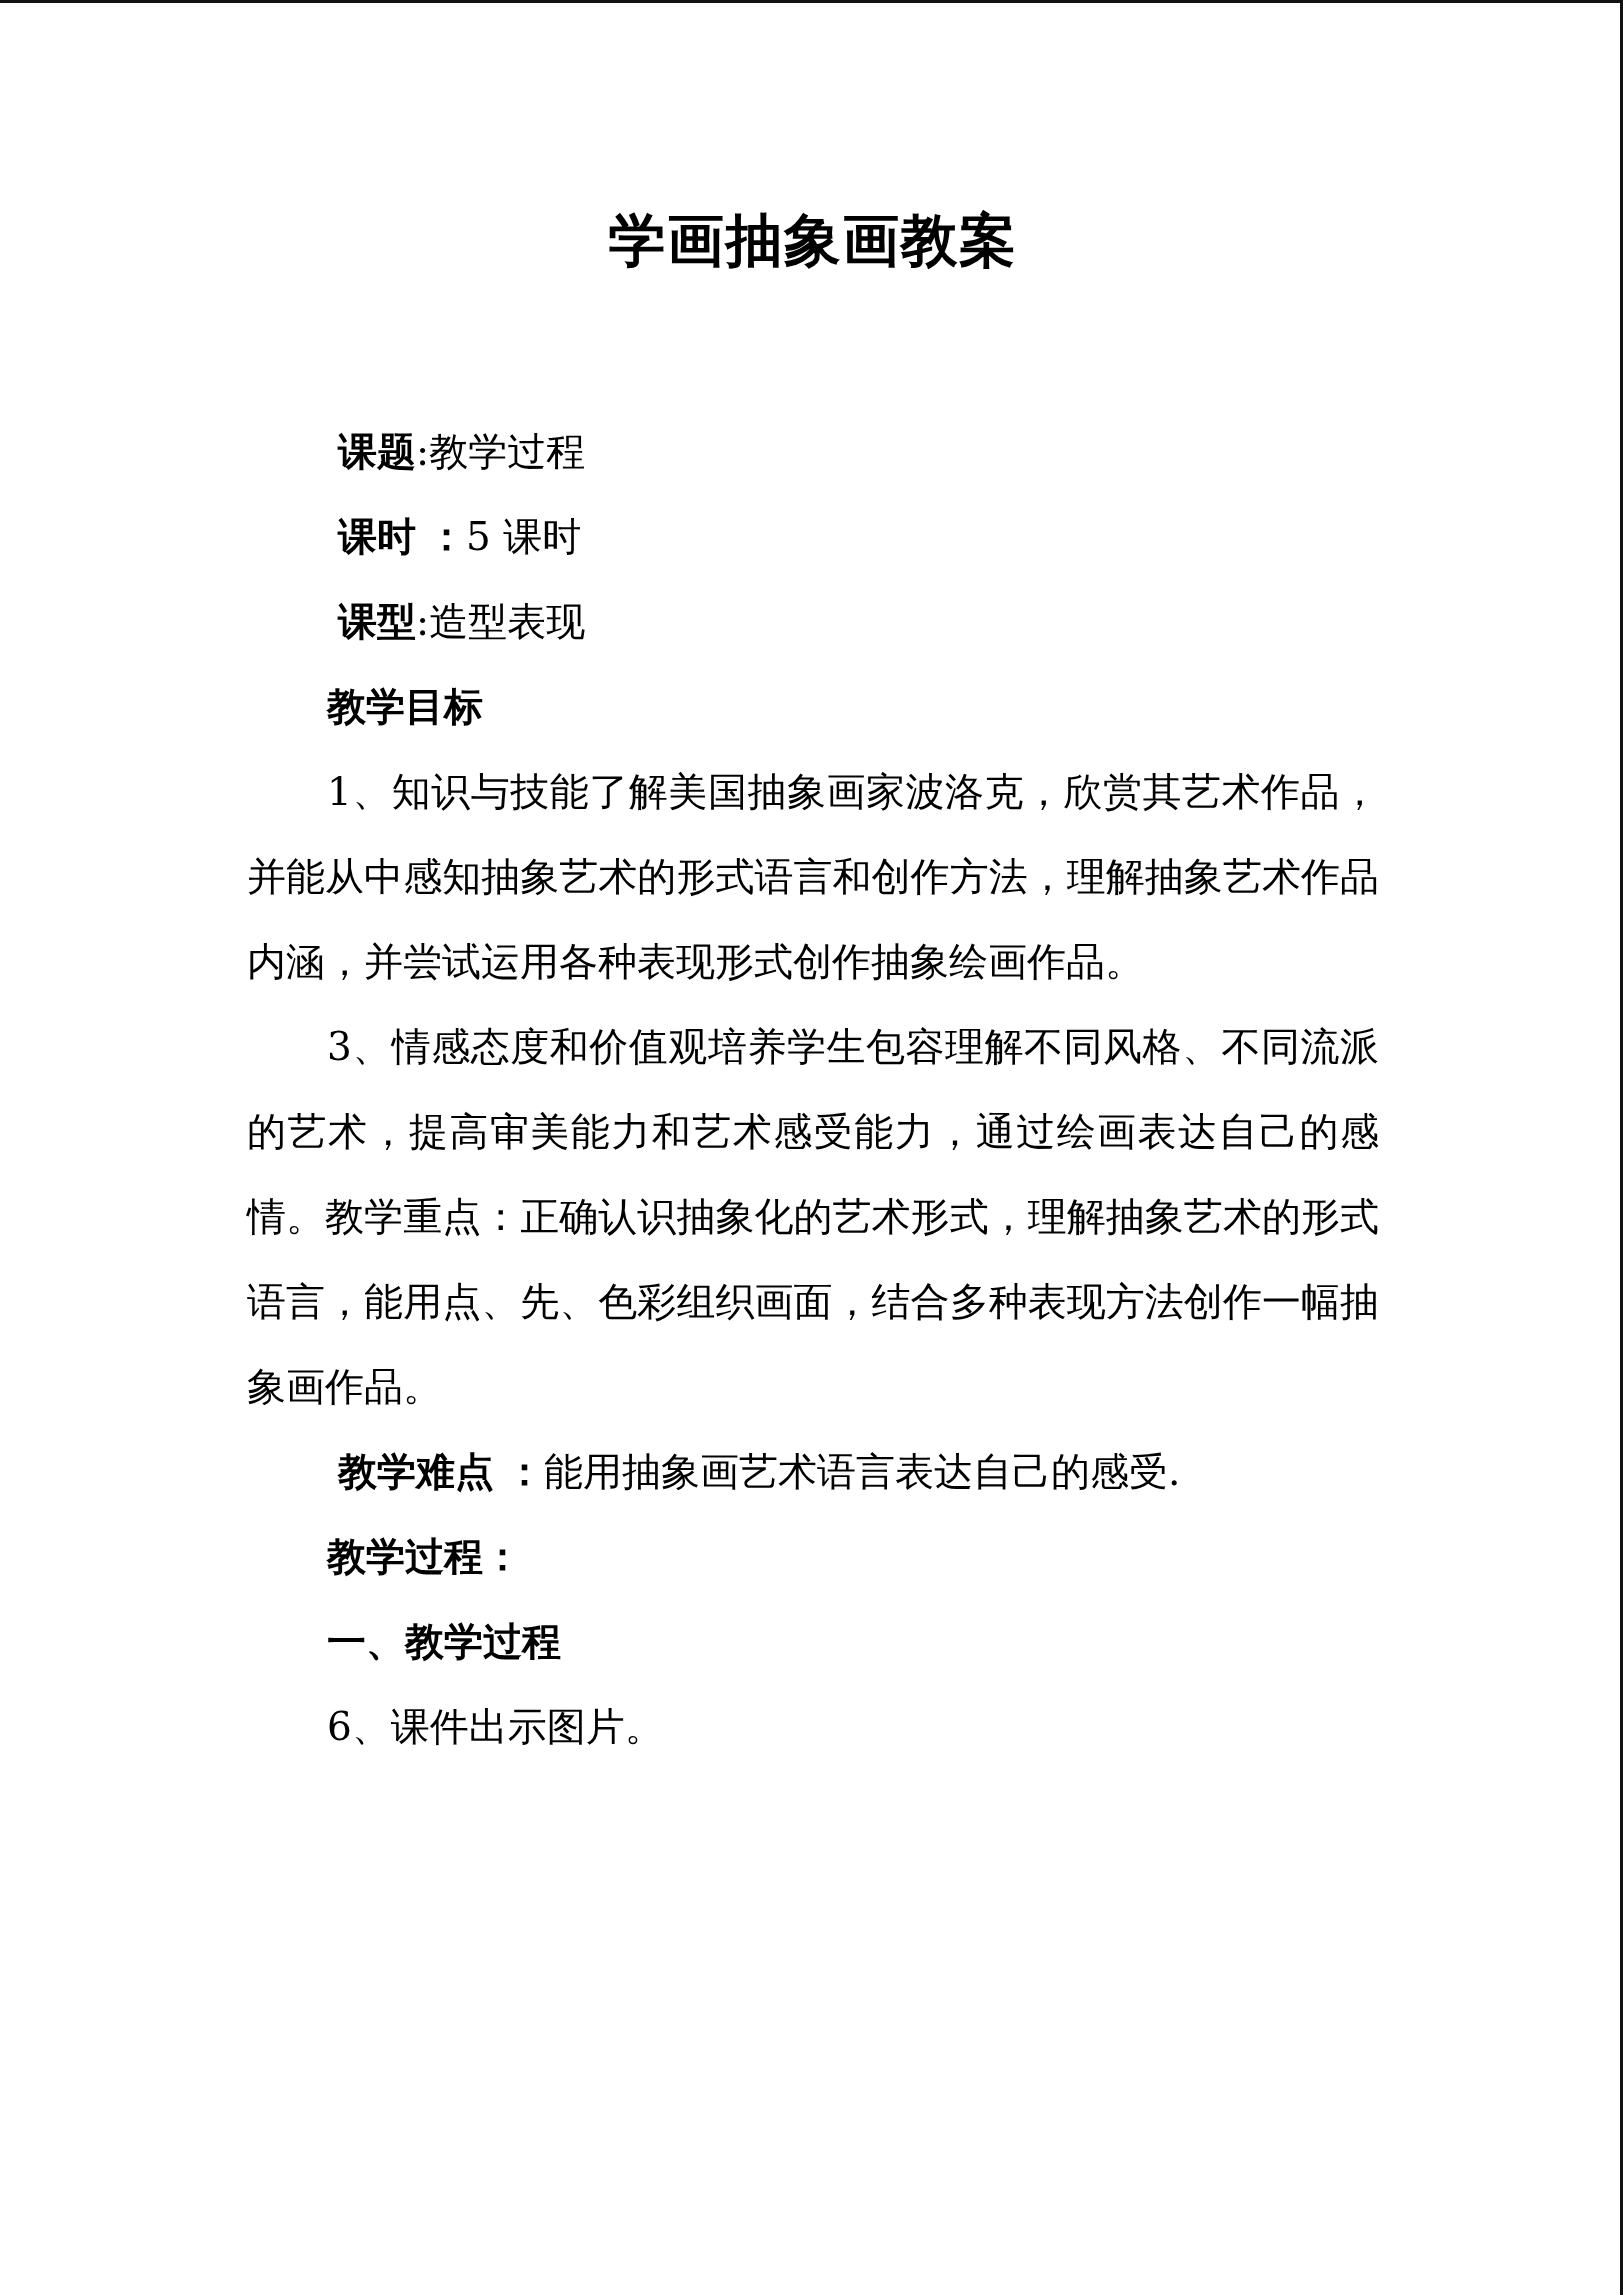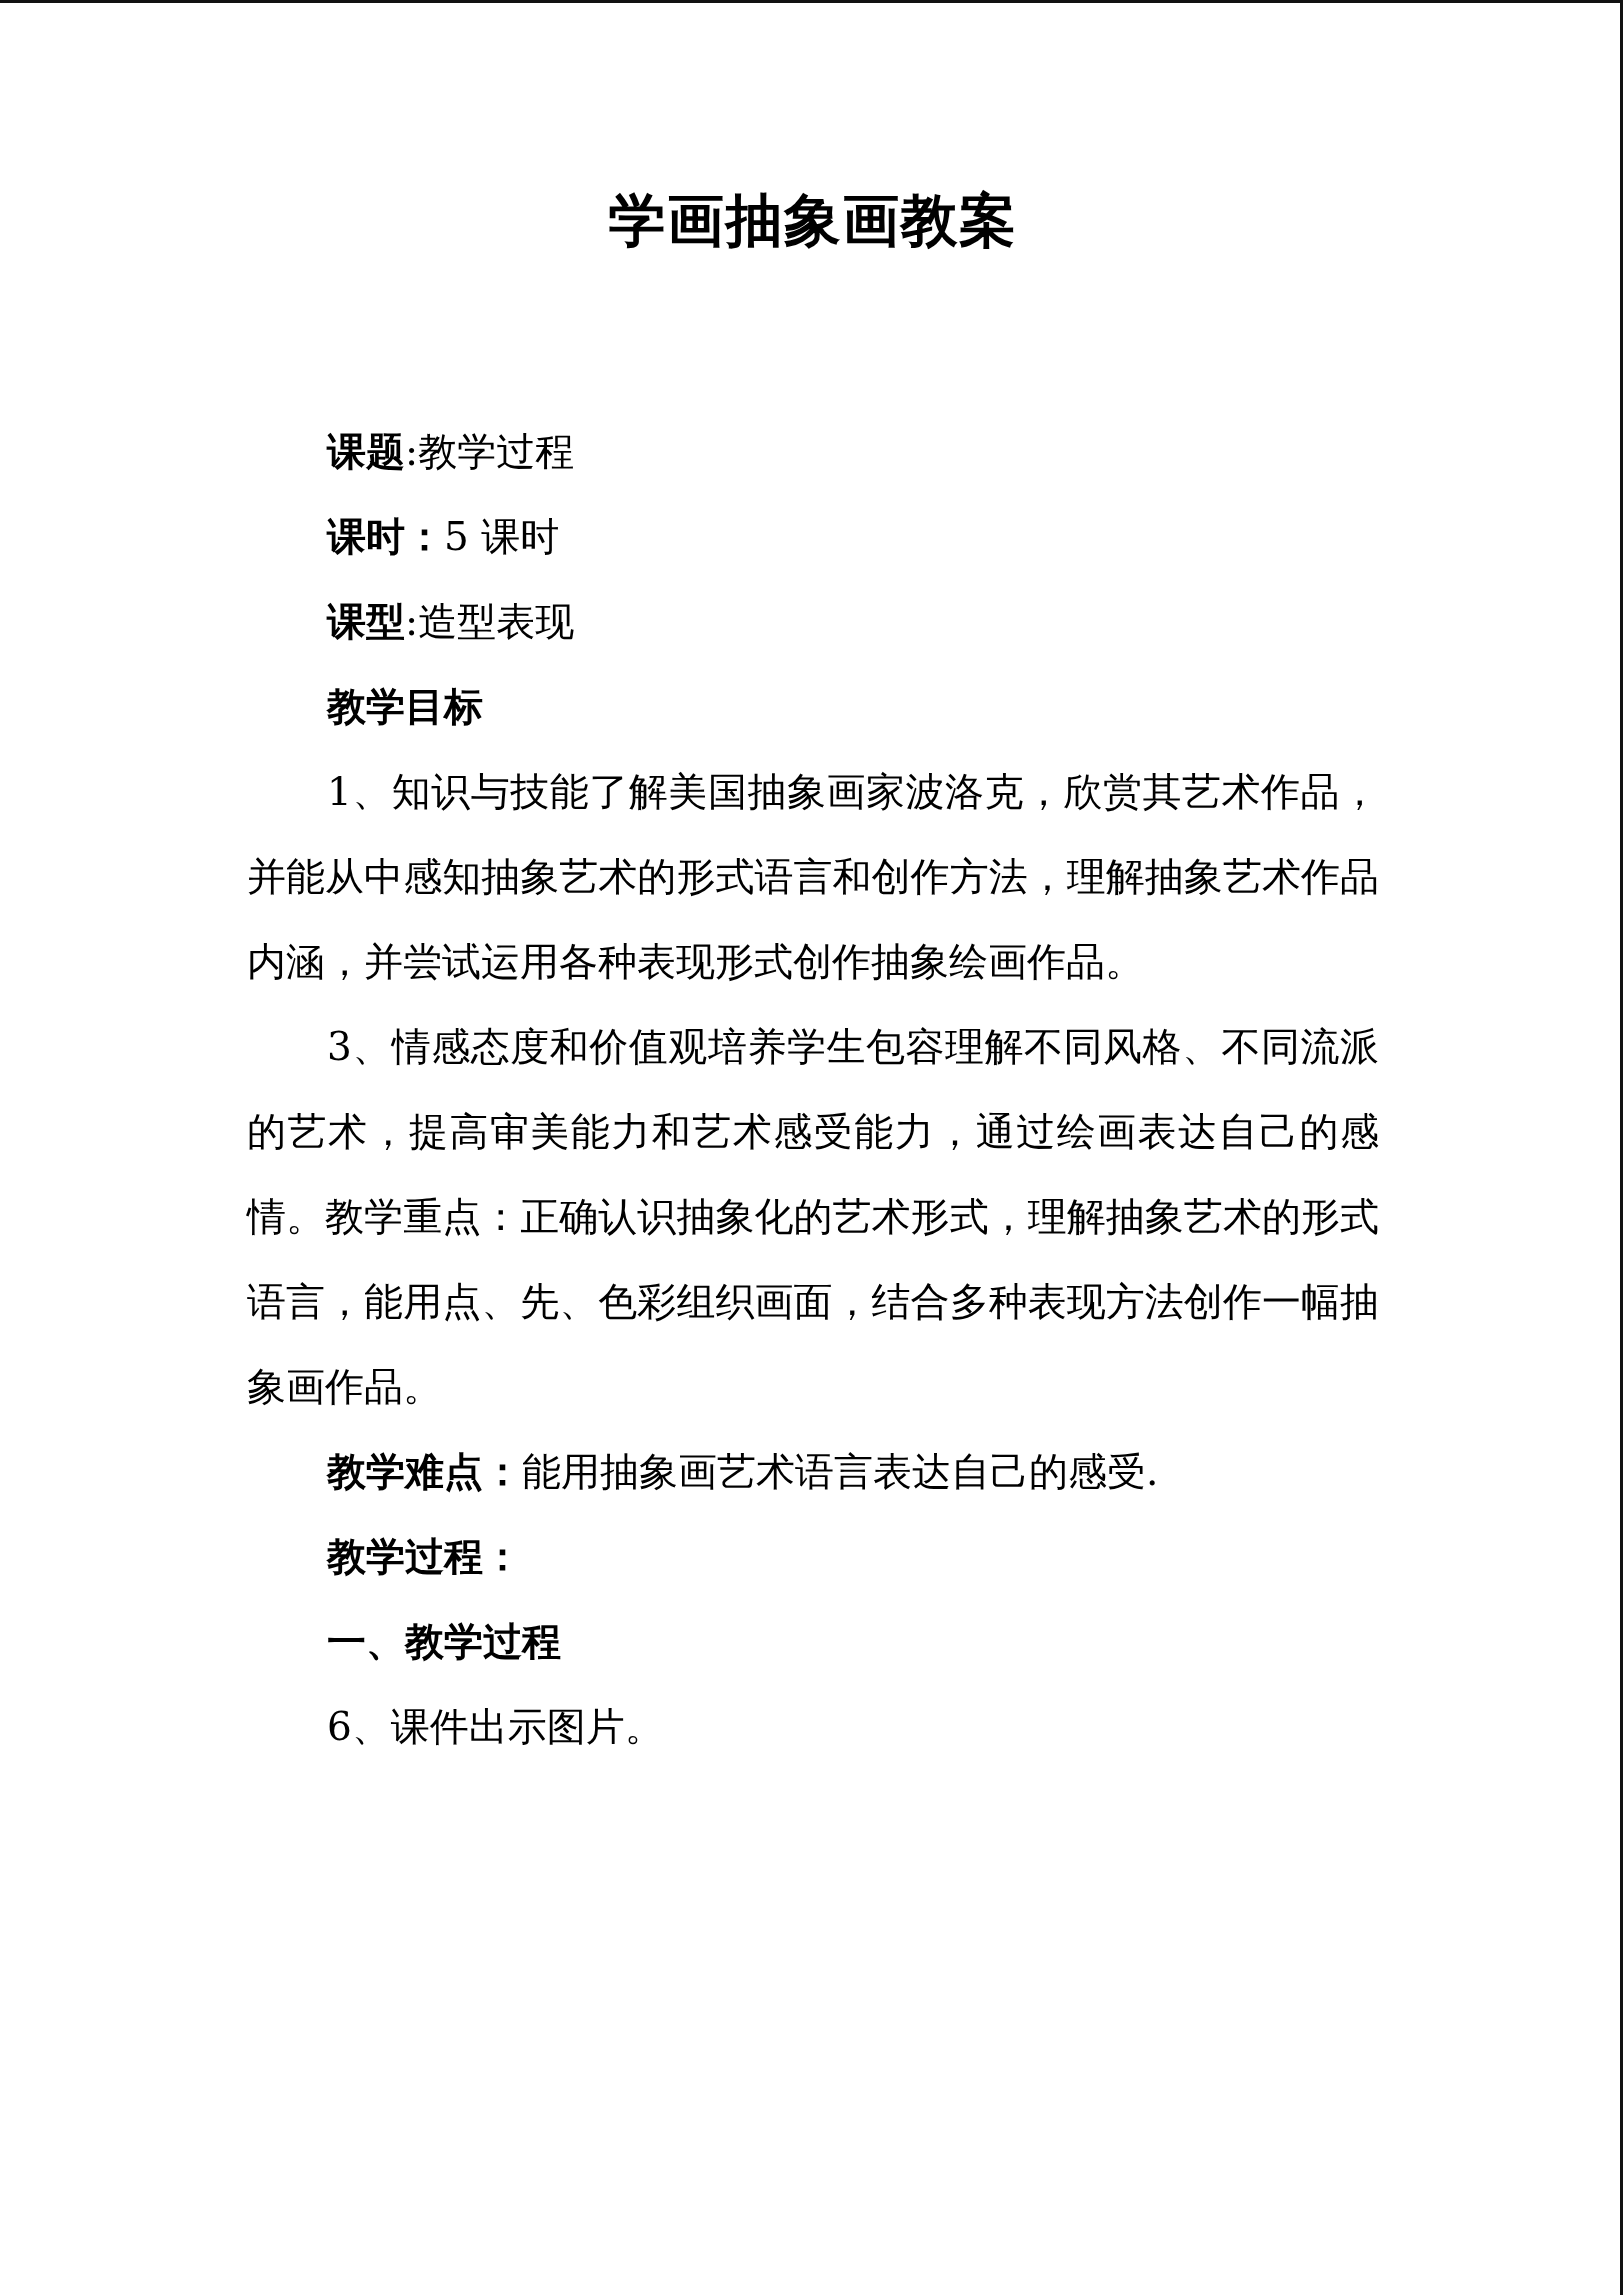--- a/index.html
+++ b/index.html
@@ -23,24 +23,24 @@
     }
     .page {
       position: absolute;
       left: 247px;
       top: 0;
       width: 1132px;
     }
     .title {
       position: absolute;
       left: 0;
-      top: 188px;
+      top: 203px;
       width: 1132px;
       text-align: center;
-      font-family: Liberation Mono, monospace;
+      font-family: Liberation Serif, serif;
       font-weight: bold;
       font-size: 57px;
       line-height: 75px;
       letter-spacing: 1.4px;
     }
     .body {
       position: absolute;
       left: 0;
       top: 409px;
       width: 1132px;
@@ -48,20 +48,21 @@
       line-height: 85px;
     }
     .p {
       margin: 0;
       text-indent: 80px;
       text-align: justify;
     }
     .label {
       font-family: "DejaVu Sans", "Liberation Sans", sans-serif;
       font-weight: bold;
+      margin-left: 11px;
     }
     .heading {
       font-family: Liberation Sans, sans-serif;
       font-weight: bold;
     }
   </style>
 </head>
 <body>
 
 <div class="frame-top"></div>

